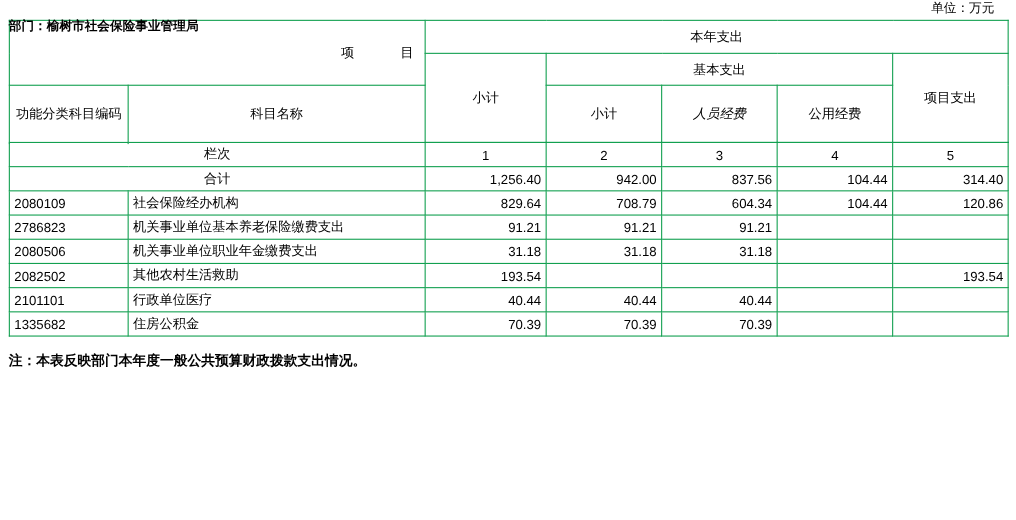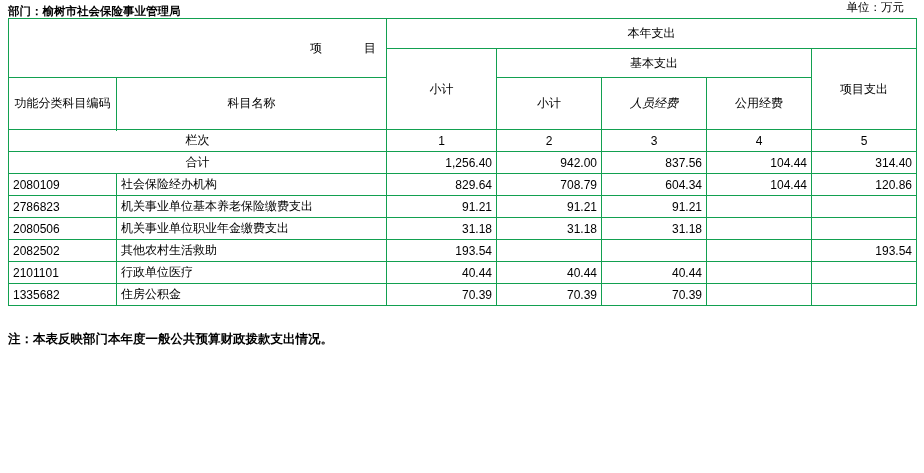--- a/index.html
+++ b/index.html
@@ -30,21 +30,21 @@
     margin-bottom: 6px;
   }
   .meta-row {
     position: relative;
     height: 16px;
     font-size: 11.5px;
   }
   .meta-left {
     position: absolute;
     left: 0;
-    top: 4px;
+    top: 16px;
     font-weight: bold;
   }
   .meta-right {
     position: absolute;
     right: 12px;
     top: 0;
     text-align: right;
     white-space: nowrap;
   }
   .meta-top {
@@ -69,21 +69,21 @@
     box-sizing: border-box;
   }
   .c { text-align: center; }
   .big { font-size: 14px; }
   .hdr-item { font-size: 14px; letter-spacing: 6px; text-align: right; }
   .hdr-sub { font-size: 13px; }
   .code-cell { font-size: 12px; }
   .name-cell { text-align: left; font-size: 12.5px; padding-left: 6px; }
   .num { text-align: right; padding-right: 8px; font-size: 12px; margin-top: 13px; }
   .note {
-    margin-top: 25px;
+    margin-top: 14px;
     font-size: 12.5px;
     font-weight: bold;
   }
 </style>
 </head>
 <body>
 
 <div class="page">
 
 

